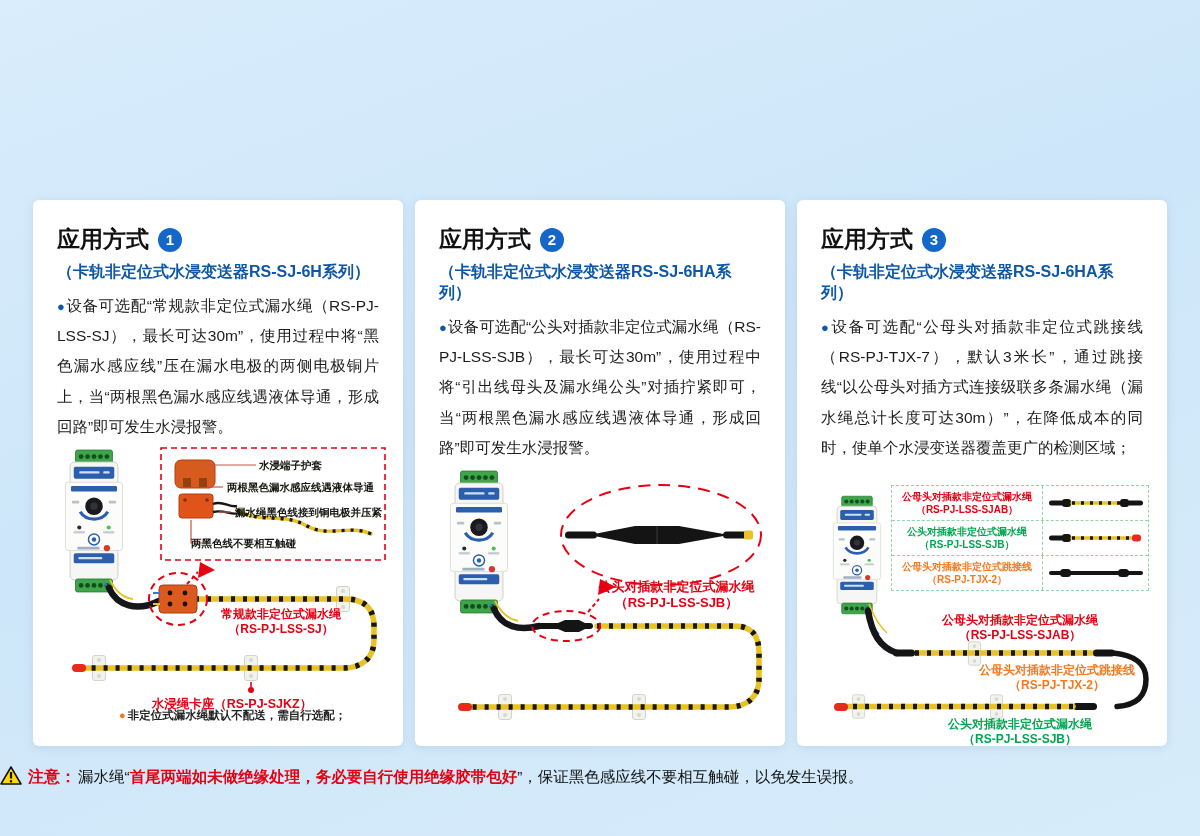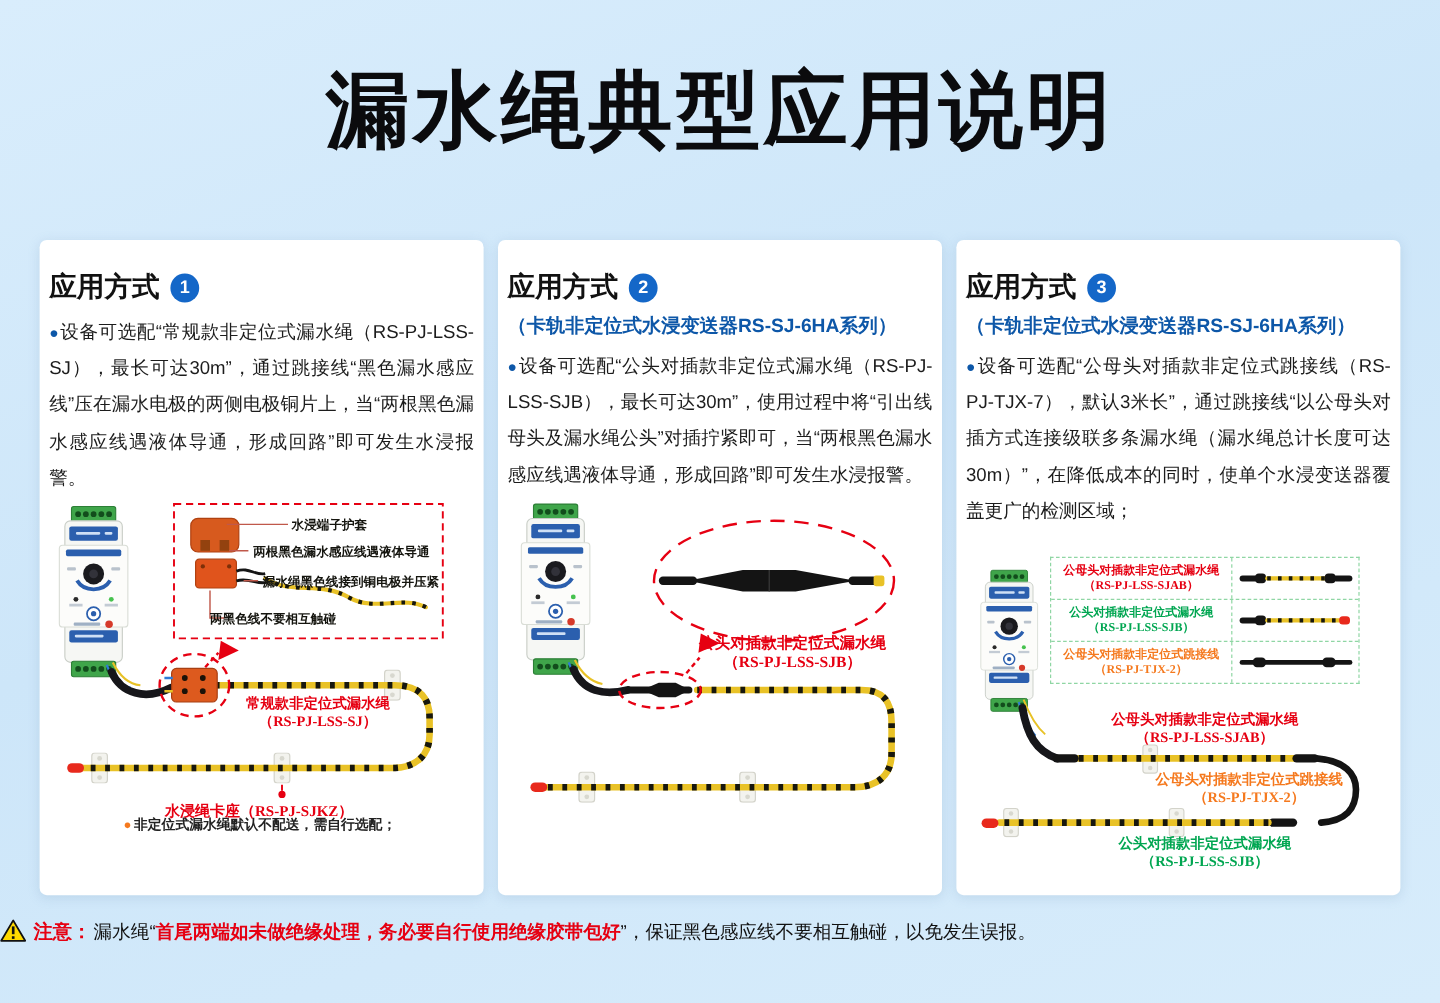--- a/index.html
+++ b/index.html
@@ -3,29 +3,29 @@
 <meta charset="utf-8">
 <style>
   html,body{margin:0;padding:0;}
   .stage{position:relative;width:1200px;height:836px;overflow:hidden;
     background:linear-gradient(160deg,#d9edfc 0%,#cde6f9 45%,#d7ecfb 100%);
     font-family:"Liberation Sans","DejaVu Sans",sans-serif;}
   .page-title{position:absolute;top:46px;left:0;width:100%;text-align:center;
     font-size:70px;font-weight:900;color:#0b0b0d;letter-spacing:3px;}
   .cards{position:absolute;top:200px;left:33px;display:flex;gap:12px;}
   .card{width:370px;height:546px;background:#fff;border-radius:6px;
-    padding:24px 8px 0;box-sizing:border-box;box-shadow:0 2px 10px rgba(110,145,180,.20);}
+    padding:24px 24px 0;box-sizing:border-box;box-shadow:0 2px 10px rgba(110,145,180,.20);}
   .card-head{display:flex;align-items:center;gap:9px;}
   .card-head .h{font-size:23px;font-weight:900;color:#111;}
   .badge{width:24px;height:24px;border-radius:50%;background:#1467c8;color:#fff;
     font-size:15px;font-weight:bold;display:flex;align-items:center;justify-content:center;}
   .card-sub{margin-top:7px;font-size:16px;font-weight:bold;color:#0d57a8;}
   .card-body{margin-top:8px;font-size:15.5px;line-height:1.95;color:#1c1c1c;text-align:justify;}
   .card-body .bullet{color:#0d57a8;font-size:13px;margin-right:1px;}
-  .diagram{position:relative;height:302px;margin-top:4px;font-family:Liberation Serif, serif;}
+  .diagram{position:relative;height:302px;margin-top:4px;}
   .dg{position:absolute;left:0;top:0;width:330px;height:302px;}
   .lbl{position:absolute;font-weight:bold;text-align:center;line-height:1.25;}
   .red{color:#e60012}.green{color:#00a651}.orange{color:#f5791e}
   .s12{font-size:12px}.s13{font-size:13px}
   .co{position:absolute;font-size:10.5px;font-weight:bold;color:#15150f;white-space:nowrap;}
   .extra-note{position:absolute;left:62px;top:262px;font-size:11.5px;font-weight:bold;color:#222;white-space:nowrap;}
   .extra-note .odot{color:#f5791e;font-size:11px;margin-right:2px;}
   .clip-lbl{position:absolute;font-size:12.5px;font-weight:bold;color:#e60012;text-align:center;}
   .legend{position:absolute;left:70px;top:18px;width:258px;border:1.5px dashed #8fd6a4;background:#fff;box-sizing:border-box;}
   .lrow{display:flex;align-items:stretch;height:34px;}
@@ -93,30 +93,30 @@
     <symbol id="clip" viewBox="0 0 16 26">
       <rect x="1.5" y="0.5" width="13" height="25" rx="2.5" fill="#f3f3ee" stroke="#d3d3ca"></rect>
       <circle cx="8" cy="5" r="2" fill="#d8d8cf"></circle>
       <circle cx="8" cy="21" r="2" fill="#d8d8cf"></circle>
     </symbol>
   </defs>
 </svg>
 
 <div class="stage">
 
-  <div class="page-title">漏水绳典型应用说明</div>
 
   <div class="cards">
 
     <div class="card">
       <div class="card-head">
         <span class="h">应用方式</span>
         <span class="badge">1</span>
       </div>
-      <div class="card-body"><span class="bullet">●</span><span>设备可选配“常规款非定位式漏水绳（RS-PJ-LSS-SJ），最长可达30m”，通过跳接线“黑色漏水感应线”压在漏水电极的两侧电极铜片上，当“两根黑色漏水感应线遇液体导通，形成回路”即可发生水浸报警。</span></div>
+      <div class="card-sub">（卡轨非定位式水浸变送器RS-SJ-6H系列）</div>
+      <div class="card-body"><span class="bullet">●</span><span>设备可选配“常规款非定位式漏水绳（RS-PJ-LSS-SJ），最长可达30m”，使用过程中将“黑色漏水感应线”压在漏水电极的两侧电极铜片上，当“两根黑色漏水感应线遇液体导通，形成回路”即可发生水浸报警。</span></div>
 
       <div class="diagram">
         <svg class="dg" viewBox="0 0 330 302">
 
           <use href="#device" x="2" y="0" width="70" height="150"></use>
 
           <path d="M48 136 C52 148 58 154 68 155" stroke="#2f7bd6" stroke-width="1.8" fill="none"></path>
           <path d="M53 134 C59 146 66 152 76 153" stroke="#e8c227" stroke-width="1.8" fill="none"></path>
           <path d="M52 142 C60 160 80 166 102 155" class="cable"></path>
 

